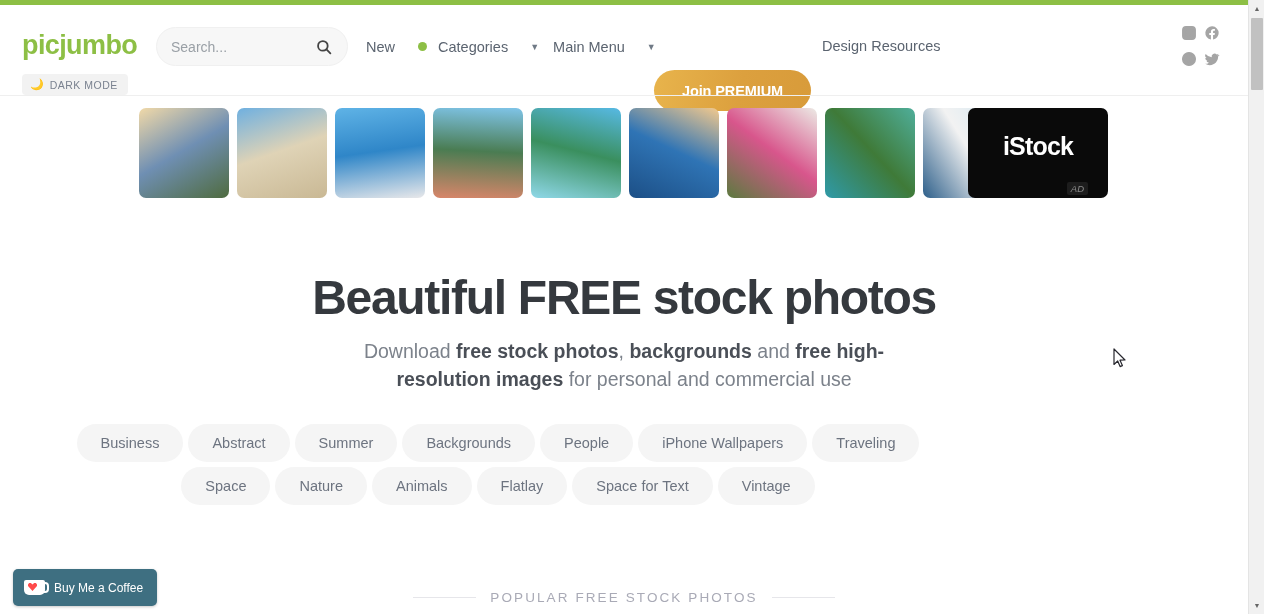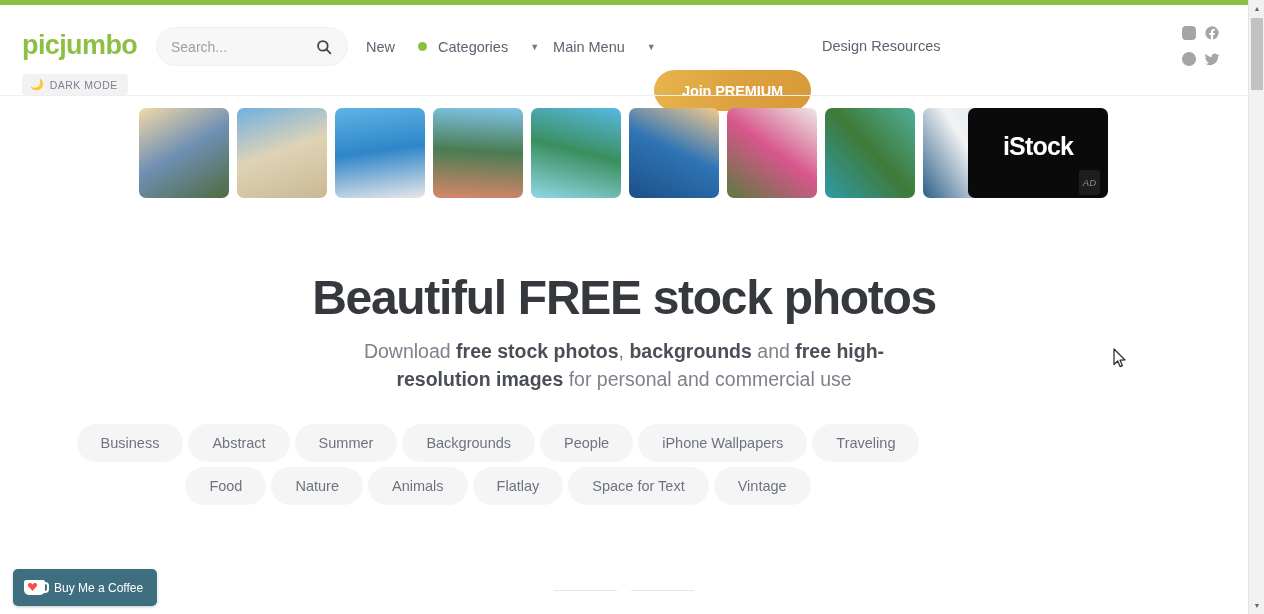--- a/index.html
+++ b/index.html
@@ -142,23 +142,23 @@
     text-align: center;
     color: #fff; font-size: 25px; font-weight: bold;
     letter-spacing: -0.8px; line-height: 1;
   }
   .istock-sub {
     position: absolute; left: 0; right: 0; top: 55px;
     text-align: center;
     color: #efefef; font-size: 9.5px; letter-spacing: 0.1px; margin-top: 40px;
   }
   .ad-badge {
-    position: absolute; right: 8px; bottom: 3px;
+    position: absolute; right: 20px; bottom: 3px;
     color: #8a8a8a; font-size: 9.5px;
-    background: #1d1d1d; padding: 7px 4px; border-radius: 2px; font-style: italic;
+    background: #1d1d1d; padding: 1px 4px; border-radius: 2px; font-style: italic;
   }
 
   
   .hero-title {
     position: absolute; left: 0; top: 270px;
     width: 1248px; text-align: center;
     font-size: 48px; font-weight: bold;
     color: #35393e; letter-spacing: -1.3px;
   }
   .hero-sub {
@@ -355,30 +355,31 @@
   <p class="hero-sub">Download <b>free stock photos</b>, <b>backgrounds</b> and <b>free high-resolution images</b> for personal and commercial use</p>
 
   <div class="tags">
       <div class="tag">Business</div>
       <div class="tag">Abstract</div>
       <div class="tag">Summer</div>
       <div class="tag">Backgrounds</div>
       <div class="tag">People</div>
       <div class="tag">iPhone Wallpapers</div>
       <div class="tag">Traveling</div>
-      <div class="tag">Food</div>
+      <div class="tag">Space</div>
       <div class="tag">Nature</div>
       <div class="tag">Animals</div>
       <div class="tag">Flatlay</div>
       <div class="tag">Space for Text</div>
       <div class="tag">Vintage</div>
     </div>
 
   <div class="section-head">
     <span class="line"></span>
+    <span class="section-title">POPULAR FREE STOCK PHOTOS</span>
     <span class="line"></span>
   </div>
 
   <div class="bmc">
     <span class="bmc-cup"></span>
     <span class="bmc-label">Buy Me a Coffee</span>
   </div>
 </div>
 
 <div class="scrollbar">

